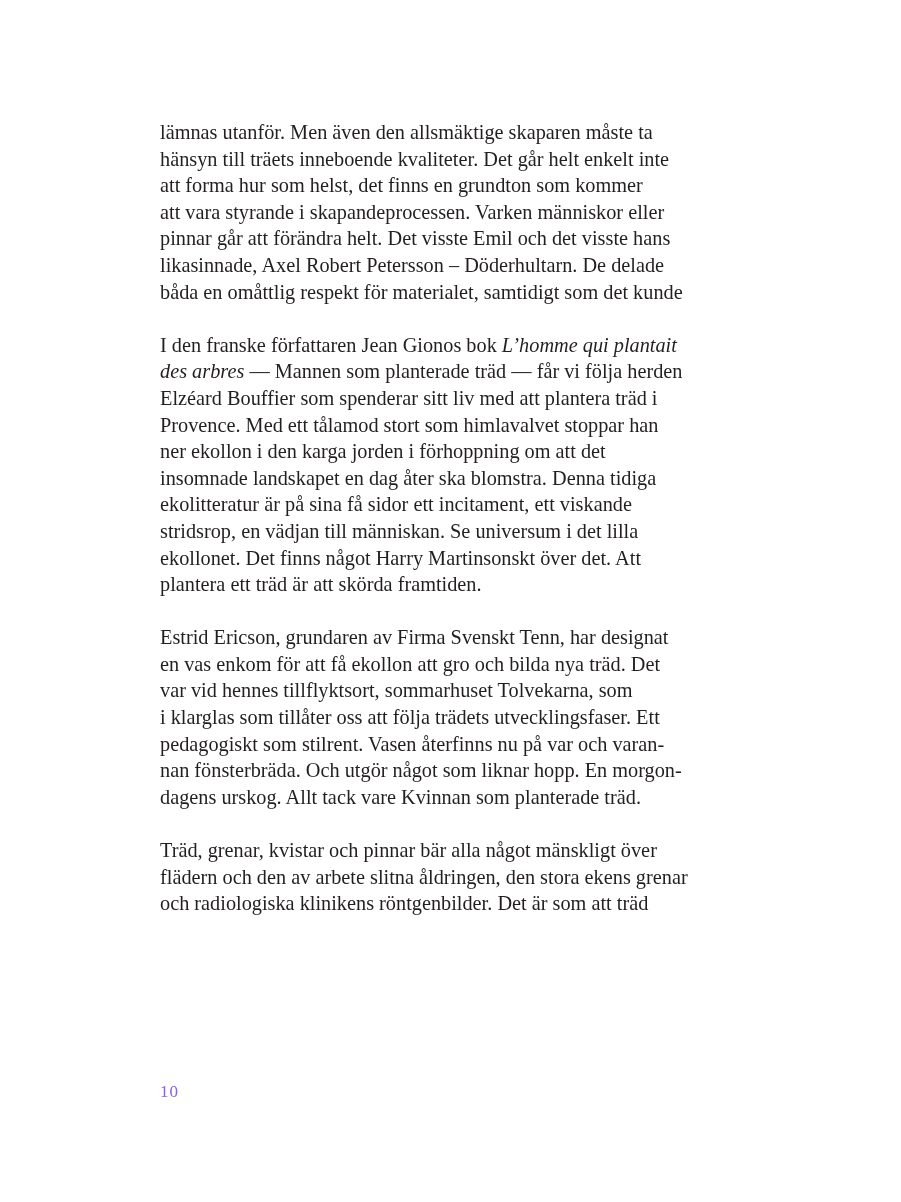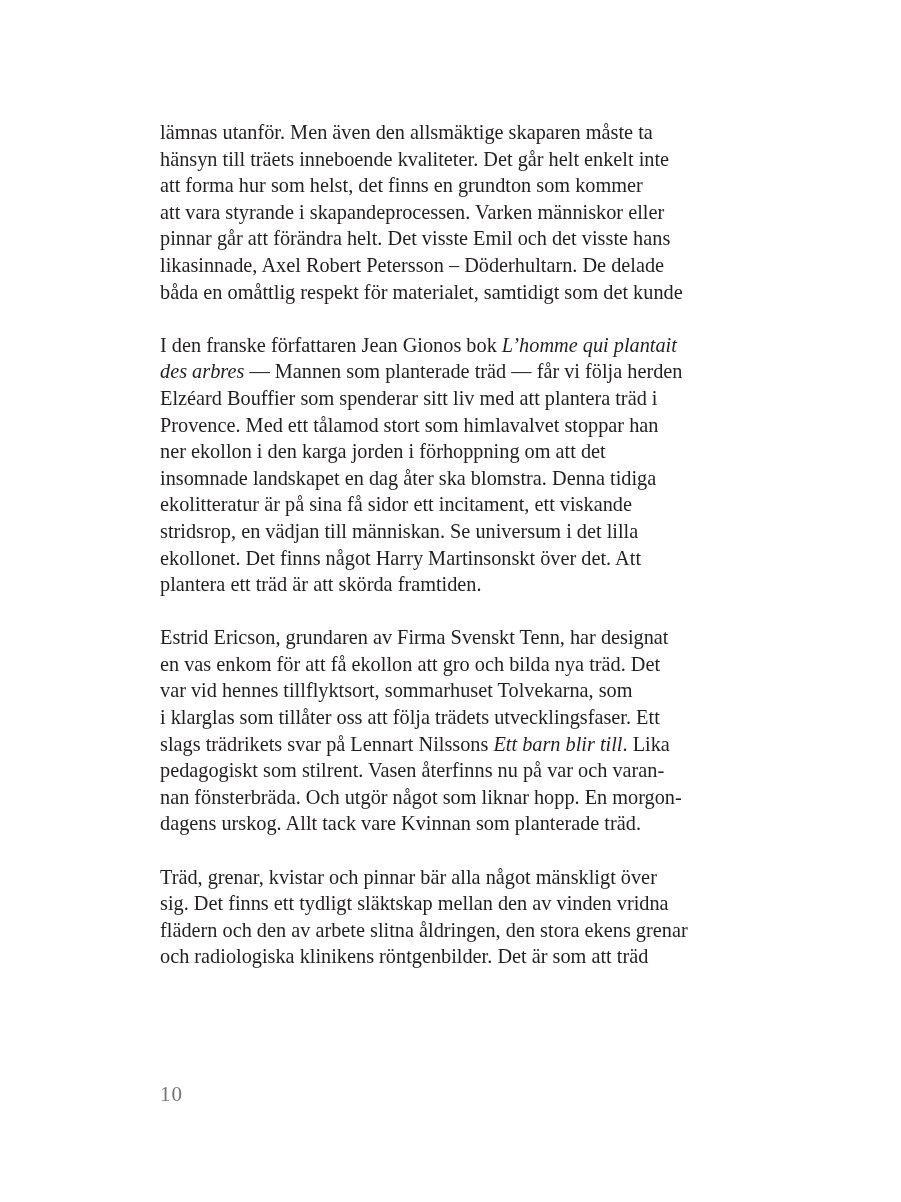--- a/index.html
+++ b/index.html
@@ -34,23 +34,23 @@
     }
     .p2 { margin-top: 26.6px; }
     .p3 { margin-top: 26.6px; }
     .p4 { margin-top: 26.6px; }
     em { font-style: italic; }
     .page-number {
       position: absolute;
       left: 160px;
       top: 1082px;
       font-family: "Liberation Serif", "DejaVu Serif", serif;
-      font-size: 21px;
+      font-size: 17px;
       letter-spacing: 1px;
-      color: #737373;
+      color: #8b5cf6;
     }
   </style>
 </head>
 <body>
 
 <div class="page">
 
   <p class="para p1">
     <span class="line">lämnas utanför. Men även den allsmäktige skaparen måste ta</span>
     <span class="line">hänsyn till träets inneboende kvaliteter. Det går helt enkelt inte</span>
@@ -72,28 +72,26 @@
     <span class="line">stridsrop, en vädjan till människan. Se universum i det lilla</span>
     <span class="line">ekollonet. Det finns något Harry Martinsonskt över det. Att</span>
     <span class="line">plantera ett träd är att skörda framtiden.</span>
   </p>
 
   <p class="para p3">
     <span class="line">Estrid Ericson, grundaren av Firma Svenskt Tenn, har designat</span>
     <span class="line">en vas enkom för att få ekollon att gro och bilda nya träd. Det</span>
     <span class="line">var vid hennes tillflyktsort, sommarhuset Tolvekarna, som</span>
     <span class="line">i klarglas som tillåter oss att följa trädets utvecklingsfaser. Ett</span>
-    <span class="line"><span>slags trädrikets svar på Lennart Nilssons </span><em>Ett barn blir till</em><span>. Lika</span></span>
     <span class="line">pedagogiskt som stilrent. Vasen återfinns nu på var och varan-</span>
     <span class="line">nan fönsterbräda. Och utgör något som liknar hopp. En morgon-</span>
     <span class="line">dagens urskog. Allt tack vare Kvinnan som planterade träd.</span>
   </p>
 
   <p class="para p4">
     <span class="line">Träd, grenar, kvistar och pinnar bär alla något mänskligt över</span>
-    <span class="line">sig. Det finns ett tydligt släktskap mellan den av vinden vridna</span>
     <span class="line">flädern och den av arbete slitna åldringen, den stora ekens grenar</span>
     <span class="line">och radiologiska klinikens röntgenbilder. Det är som att träd</span>
   </p>
 
 </div>
 
 <div class="page-number">10</div>
 
 </body></html>

